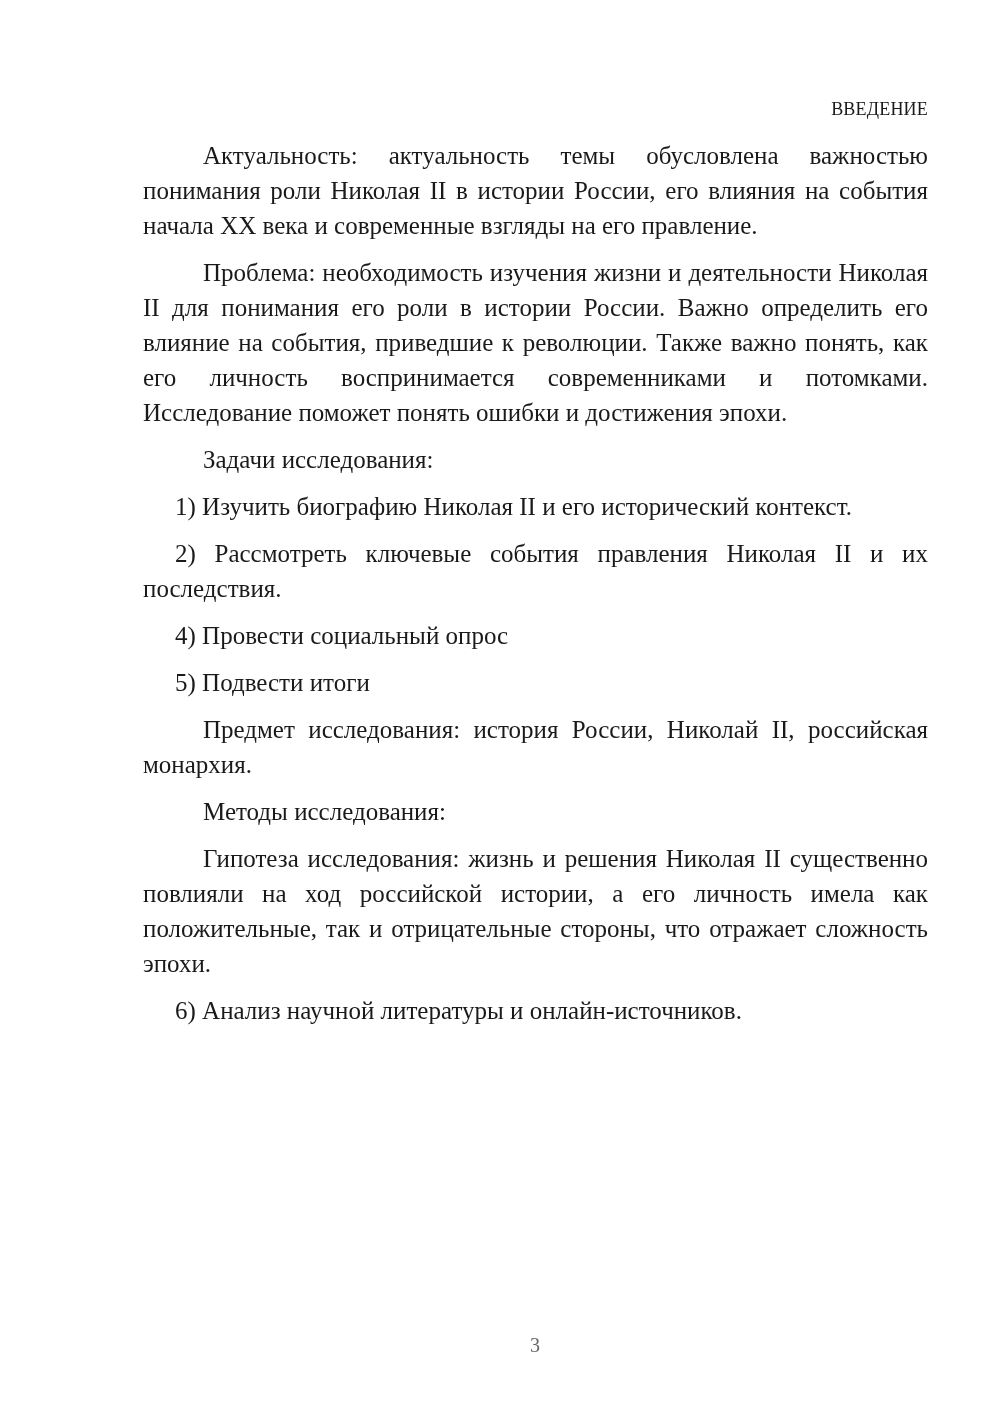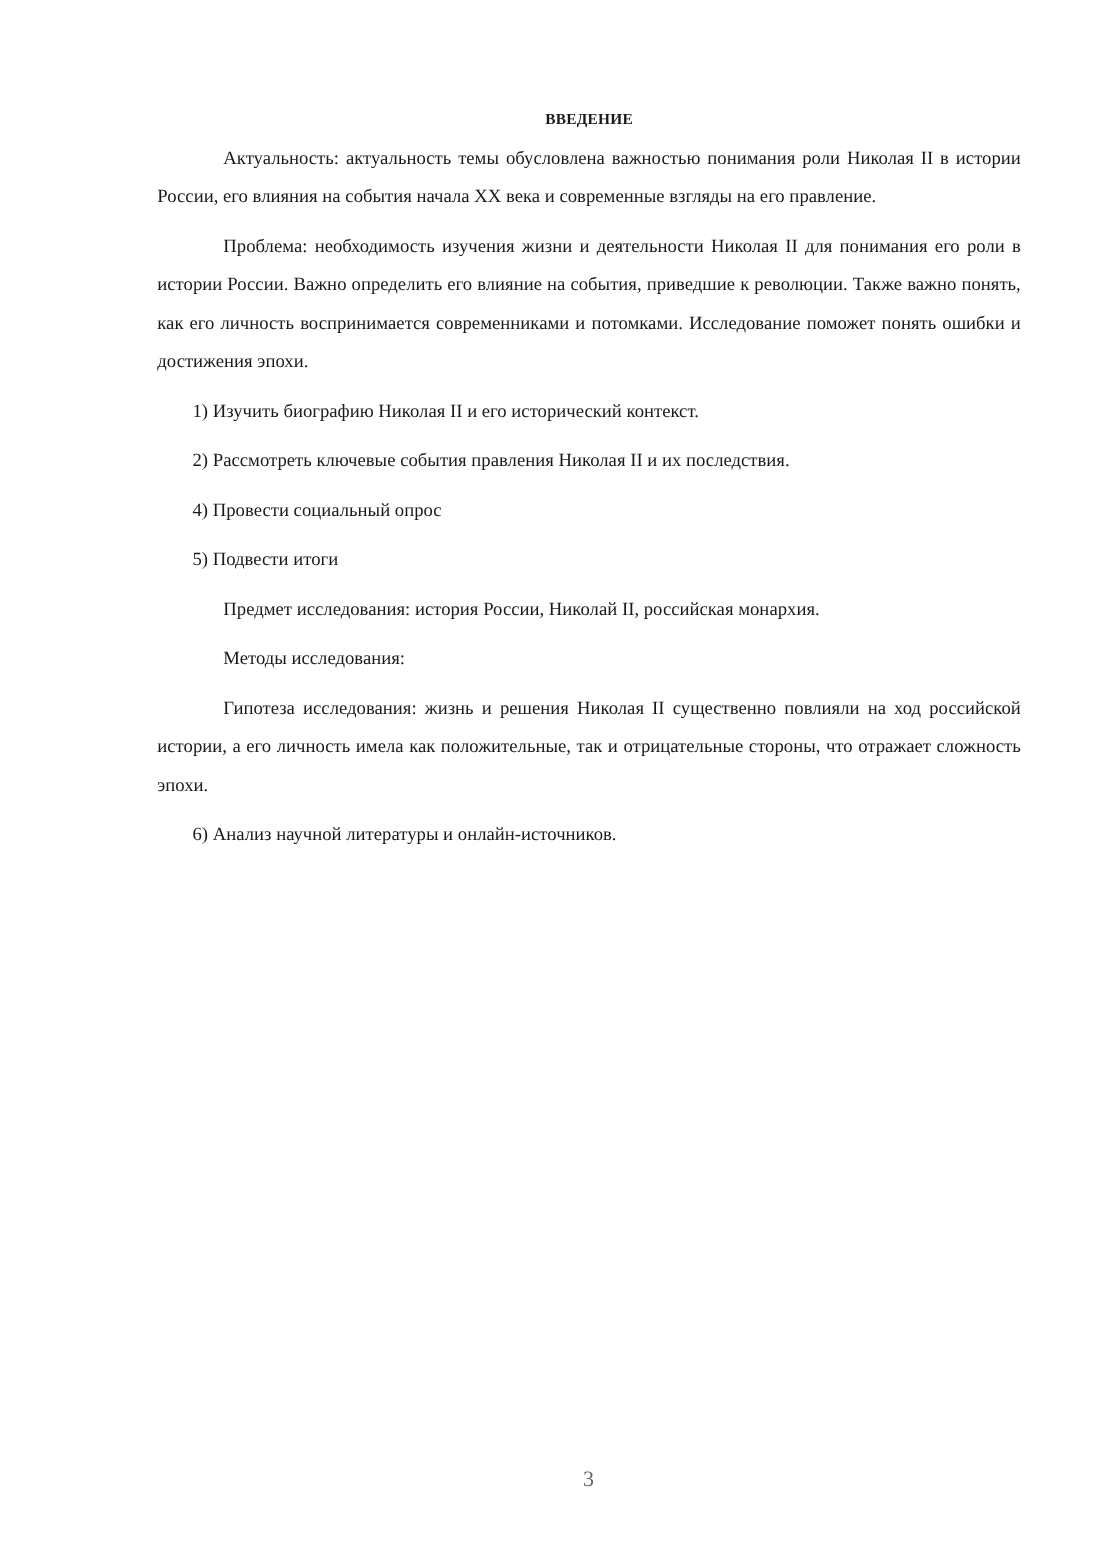--- a/index.html
+++ b/index.html
@@ -15,30 +15,30 @@
       font-family: "Liberation Serif", "DejaVu Serif", serif;
       color: #1a1a1a;
     }
     .page {
       position: absolute;
       left: 143px;
       top: 92px;
       width: 785px;
     }
     .title {
-      text-align: center;
-      font-weight: bold;
-      font-size: 14px;
+      text-align: right;
+      font-weight: normal;
+      font-size: 18px;
       line-height: 35px;
       margin: 0 0 -1px 0;
       letter-spacing: 0.2px;
     }
     p {
-      margin: 0 0 10px 0;
-      font-size: 17px;
+      margin: 12px 0 10px 0;
+      font-size: 25px;
       line-height: 35px;
       text-align: justify;
       text-indent: 60px;
     }
     p.list {
       text-indent: 32px;
     }
     .page-number {
       position: absolute;
       top: 1334px;
@@ -50,20 +50,21 @@
     }
   </style>
 </head>
 <body>
 
 <div class="page">
   <div class="title">ВВЕДЕНИЕ</div>
 
   <p>Актуальность: актуальность темы обусловлена важностью понимания роли Николая II в истории России, его влияния на события начала XX века и современные взгляды на его правление.</p>
   <p>Проблема: необходимость изучения жизни и деятельности Николая II для понимания его роли в истории России. Важно определить его влияние на события, приведшие к революции. Также важно понять, как его личность воспринимается современниками и потомками. Исследование поможет понять ошибки и достижения эпохи.</p>
+  <p>Задачи исследования:</p>
   <p class="list">1) Изучить биографию Николая II и его исторический контекст.</p>
   <p class="list">2) Рассмотреть ключевые события правления Николая II и их последствия.</p>
   <p class="list">4) Провести социальный опрос</p>
   <p class="list">5) Подвести итоги</p>
   <p>Предмет исследования: история России, Николай II, российская монархия.</p>
   <p>Методы исследования:</p>
   <p>Гипотеза исследования: жизнь и решения Николая II существенно повлияли на ход российской истории, а его личность имела как положительные, так и отрицательные стороны, что отражает сложность эпохи.</p>
   <p class="list">6) Анализ научной литературы и онлайн-источников.</p>
 </div>
 

